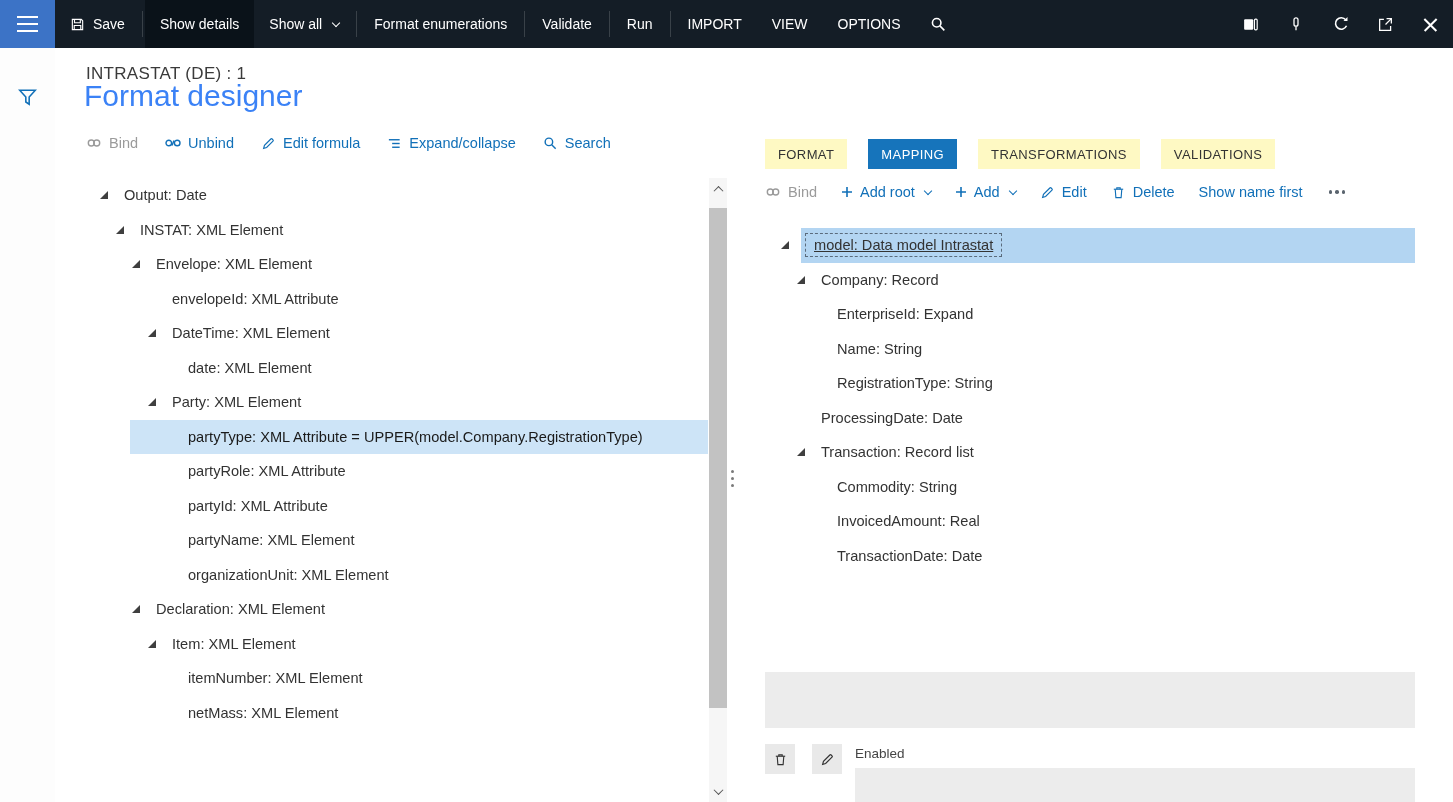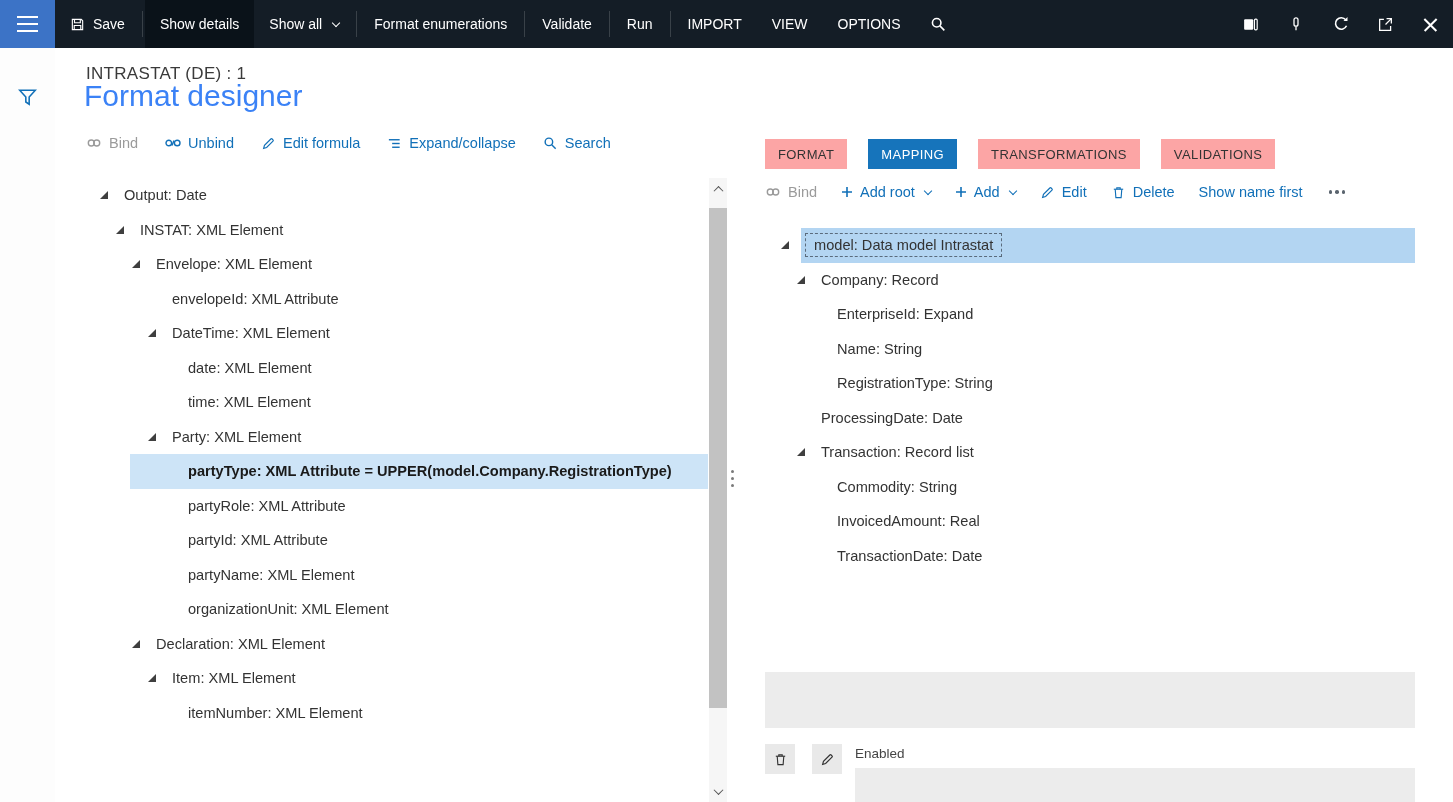--- a/index.html
+++ b/index.html
@@ -54,26 +54,26 @@
   .tool.disabled { color:#9b9b9b; cursor:default; }
 
   
   .fmt-tree { position:absolute; left:85px; top:178px; width:623px; }
   .map-tree { position:absolute; left:765px; top:228px; width:650px; }
   .trow { height:34.5px; display:flex; align-items:center; font-size:14.6px; color:#333; cursor:pointer; }
   .glyph { width:24px; display:flex; align-items:center; flex:0 0 24px; }
   .tri { width:0; height:0; border-bottom:8px solid #3f3f3f; border-left:8px solid transparent; }
   .fmt-tree .trow.selected {
     background:linear-gradient(to right, transparent 45px, #cde4f7 45px);
-    font-weight:bold; color:#1a1a1a;
+    font-weight:normal; color:#1a1a1a;
   }
   .map-tree .trow.selected {
     background:linear-gradient(to right, transparent 36px, #b3d5f2 36px);
   }
-  .sel-label { border:1px dashed #5a6b7c; padding:3px 8px; }
+  .sel-label { border:1px dashed #5a6b7c; padding:3px 8px;text-decoration:underline; }
 
   
   .vscroll {
     position:absolute; left:709px; top:178px; width:18px; height:624px;
     background:#f6f6f6; display:flex; flex-direction:column; align-items:center;
   }
   .sc-btn { height:22px; width:100%; display:flex; align-items:center; justify-content:center; cursor:pointer; flex:0 0 22px; }
   .sc-chev { width:7px; height:7px; border-left:1.6px solid #555; border-top:1.6px solid #555; }
   .sc-up   { transform:rotate(45deg) translate(1px,1px); }
   .sc-down { transform:rotate(225deg) translate(1px,1px); }
@@ -81,21 +81,21 @@
   .sc-thumb { position:absolute; left:0; top:8px; width:100%; height:500px; background:#c2c2c2; }
 
   
   .splitter { position:absolute; left:731px; top:468px; display:flex; flex-direction:column; align-items:center; cursor:col-resize; }
   .splitter i { width:3px; height:3px; border-radius:50%; background:#7a7a7a; margin:2px 0; }
 
   
   .tabs { position:absolute; left:765px; top:139px; display:flex; gap:21px; }
   .tab {
     height:30px; display:flex; align-items:center; padding:0 13px;
-    background:#fca5a5; font-size:13px; color:#333; letter-spacing:.4px; cursor:pointer; white-space:nowrap;
+    background:#fef9c3; font-size:13px; color:#333; letter-spacing:.4px; cursor:pointer; white-space:nowrap;
   }
   .tab.active { background:#1674bb; color:#fff; }
 
   .rtoolbar { position:absolute; left:765px; top:184px; display:flex; gap:24px; align-items:center; font-size:14.5px; }
   .gap-lg { }
   .more-dots { display:flex; gap:3px; cursor:pointer; padding:4px 2px; }
   .more-dots i { width:3.5px; height:3.5px; border-radius:50%; background:#5a646e; }
 
   .gray-field-1 { position:absolute; left:765px; top:672px; width:650px; height:56px; background:#ececec; }
   .btn-sq {
@@ -295,23 +295,20 @@
   </div>
   <div class="trow" style="padding-left:63px">
     <span class="glyph">
         <span class="tri"></span>
       </span>
     <span>DateTime: XML Element</span>
   </div>
   <div class="trow" style="padding-left:103px">
     <span>date: XML Element</span>
   </div>
-  <div class="trow" style="padding-left:103px">
-    <span>time: XML Element</span>
-  </div>
   <div class="trow" style="padding-left:63px">
     <span class="glyph">
         <span class="tri"></span>
       </span>
     <span>Party: XML Element</span>
   </div>
   <div class="trow selected" style="padding-left:103px">
     <span>partyType: XML Attribute = UPPER(model.Company.RegistrationType)</span>
   </div>
   <div class="trow" style="padding-left:103px">
@@ -333,20 +330,23 @@
     <span>Declaration: XML Element</span>
   </div>
   <div class="trow" style="padding-left:63px">
     <span class="glyph">
         <span class="tri"></span>
       </span>
     <span>Item: XML Element</span>
   </div>
   <div class="trow" style="padding-left:103px">
     <span>itemNumber: XML Element</span>
+  </div>
+  <div class="trow" style="padding-left:103px">
+    <span>netMass: XML Element</span>
   </div>
 </div>
 
 <div class="vscroll">
   <div class="sc-btn">
       <span class="sc-chev sc-up"></span>
     </div>
   <div class="sc-track">
     <div class="sc-thumb"></div>
   </div>

